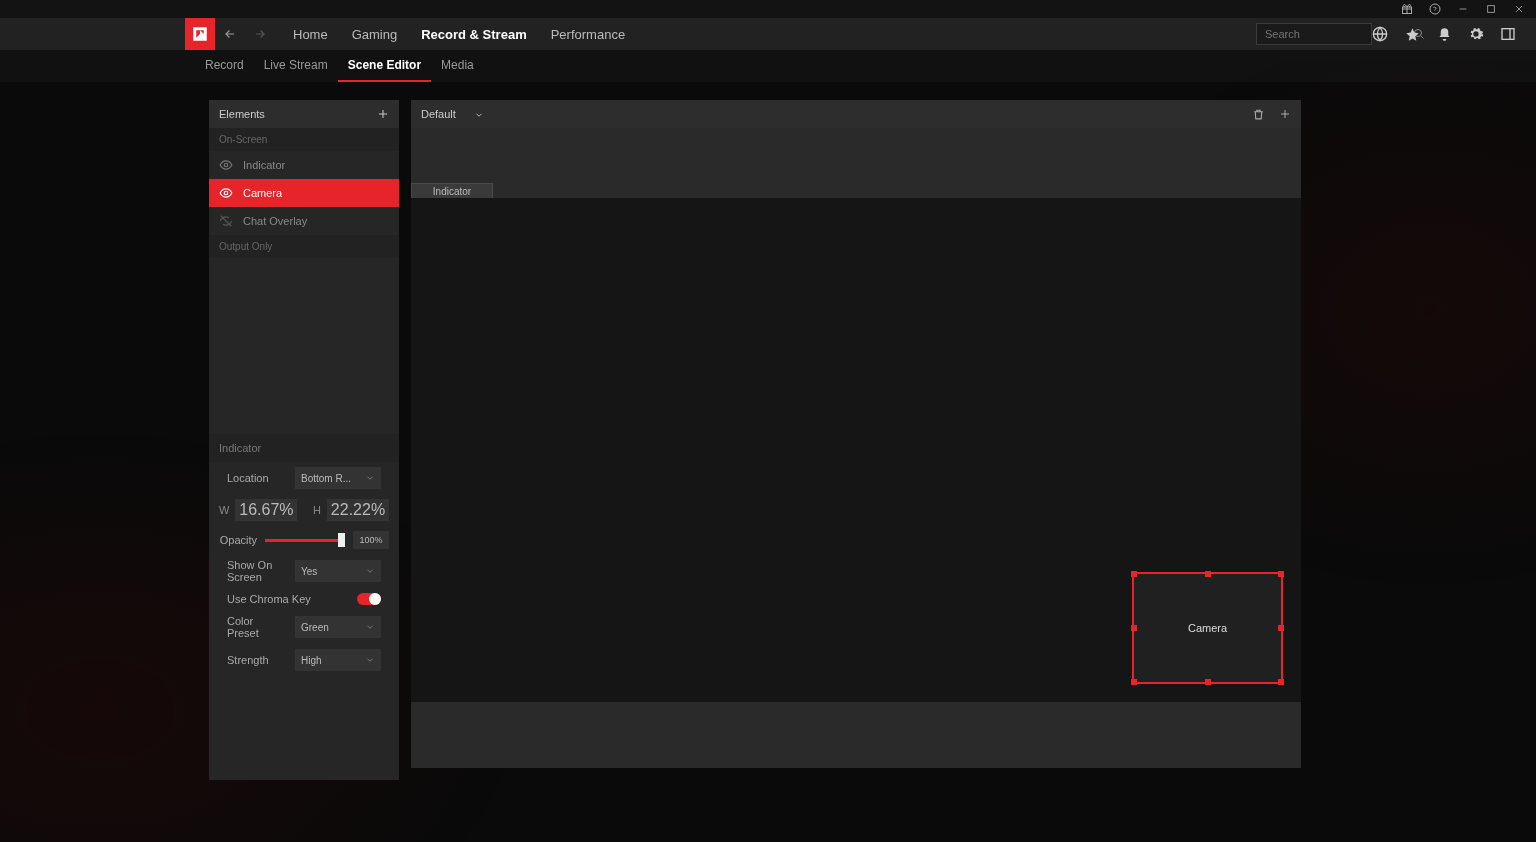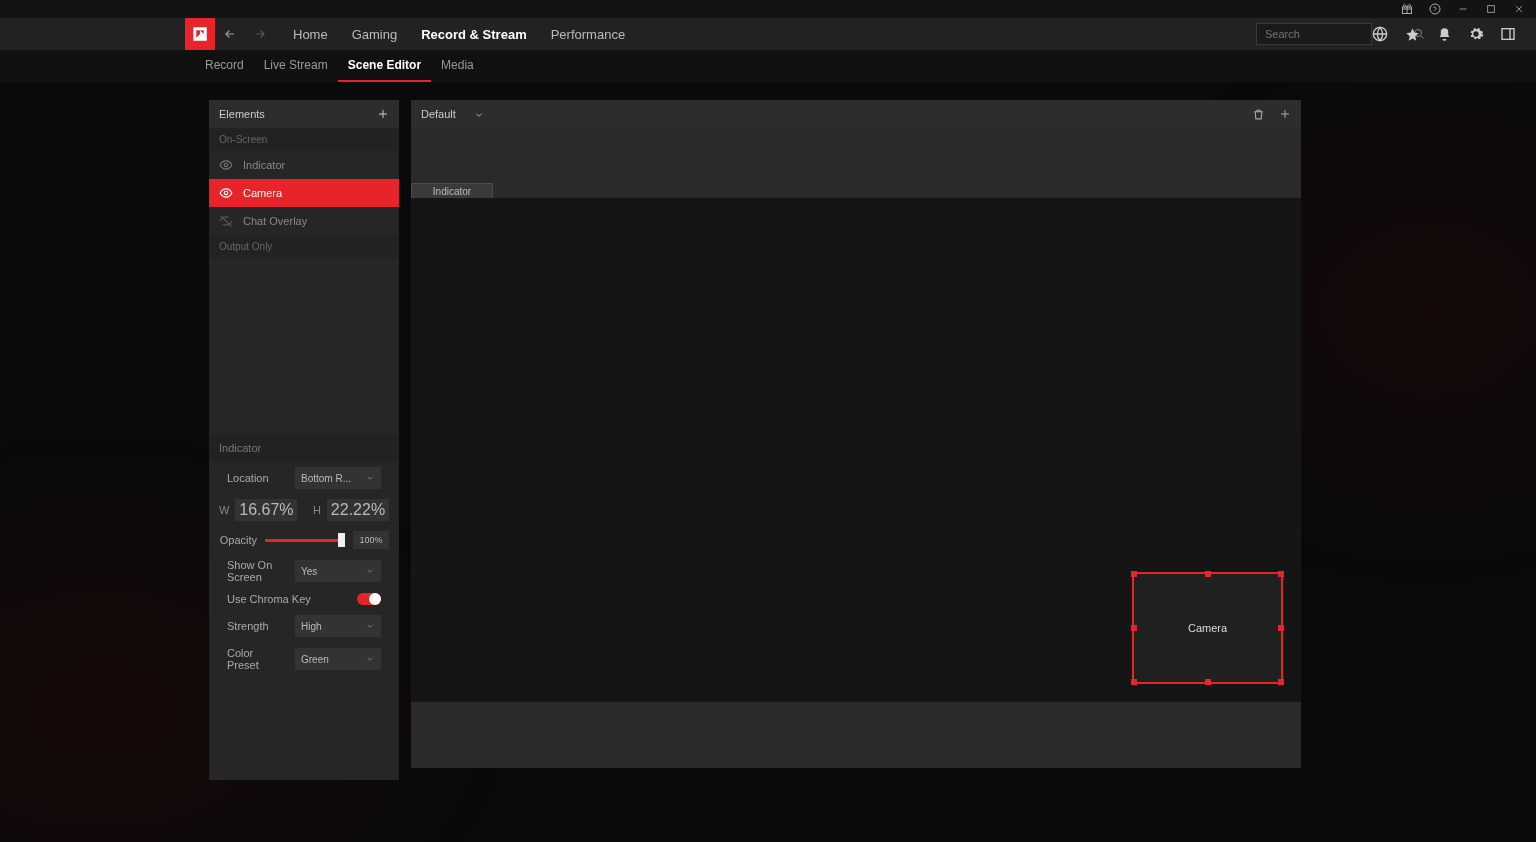--- a/index.html
+++ b/index.html
@@ -310,35 +310,35 @@
             </span>
         </div>
       </div>
 
       <div class="prow">
         <span class="plabel">Use Chroma Key</span>
         <div class="toggle"></div>
       </div>
 
       <div class="prow">
+        <span class="plabel">Color Preset</span>
+        <div class="pselect">
+          <span>Green</span>
+          <span class="chev">
+              <svg width="10" height="10" viewBox="0 0 24 24" fill="none" stroke="currentColor" stroke-width="2">
+                <path d="M6 9l6 6 6-6"></path>
+              </svg>
+            </span>
+        </div>
+      </div>
+
+      <div class="prow">
         <span class="plabel">Strength</span>
         <div class="pselect">
           <span>High</span>
-          <span class="chev">
-              <svg width="10" height="10" viewBox="0 0 24 24" fill="none" stroke="currentColor" stroke-width="2">
-                <path d="M6 9l6 6 6-6"></path>
-              </svg>
-            </span>
-        </div>
-      </div>
-
-      <div class="prow">
-        <span class="plabel">Color Preset</span>
-        <div class="pselect">
-          <span>Green</span>
           <span class="chev">
               <svg width="10" height="10" viewBox="0 0 24 24" fill="none" stroke="currentColor" stroke-width="2">
                 <path d="M6 9l6 6 6-6"></path>
               </svg>
             </span>
         </div>
       </div>
 
       <div class="props-fill"></div>
     </div>

